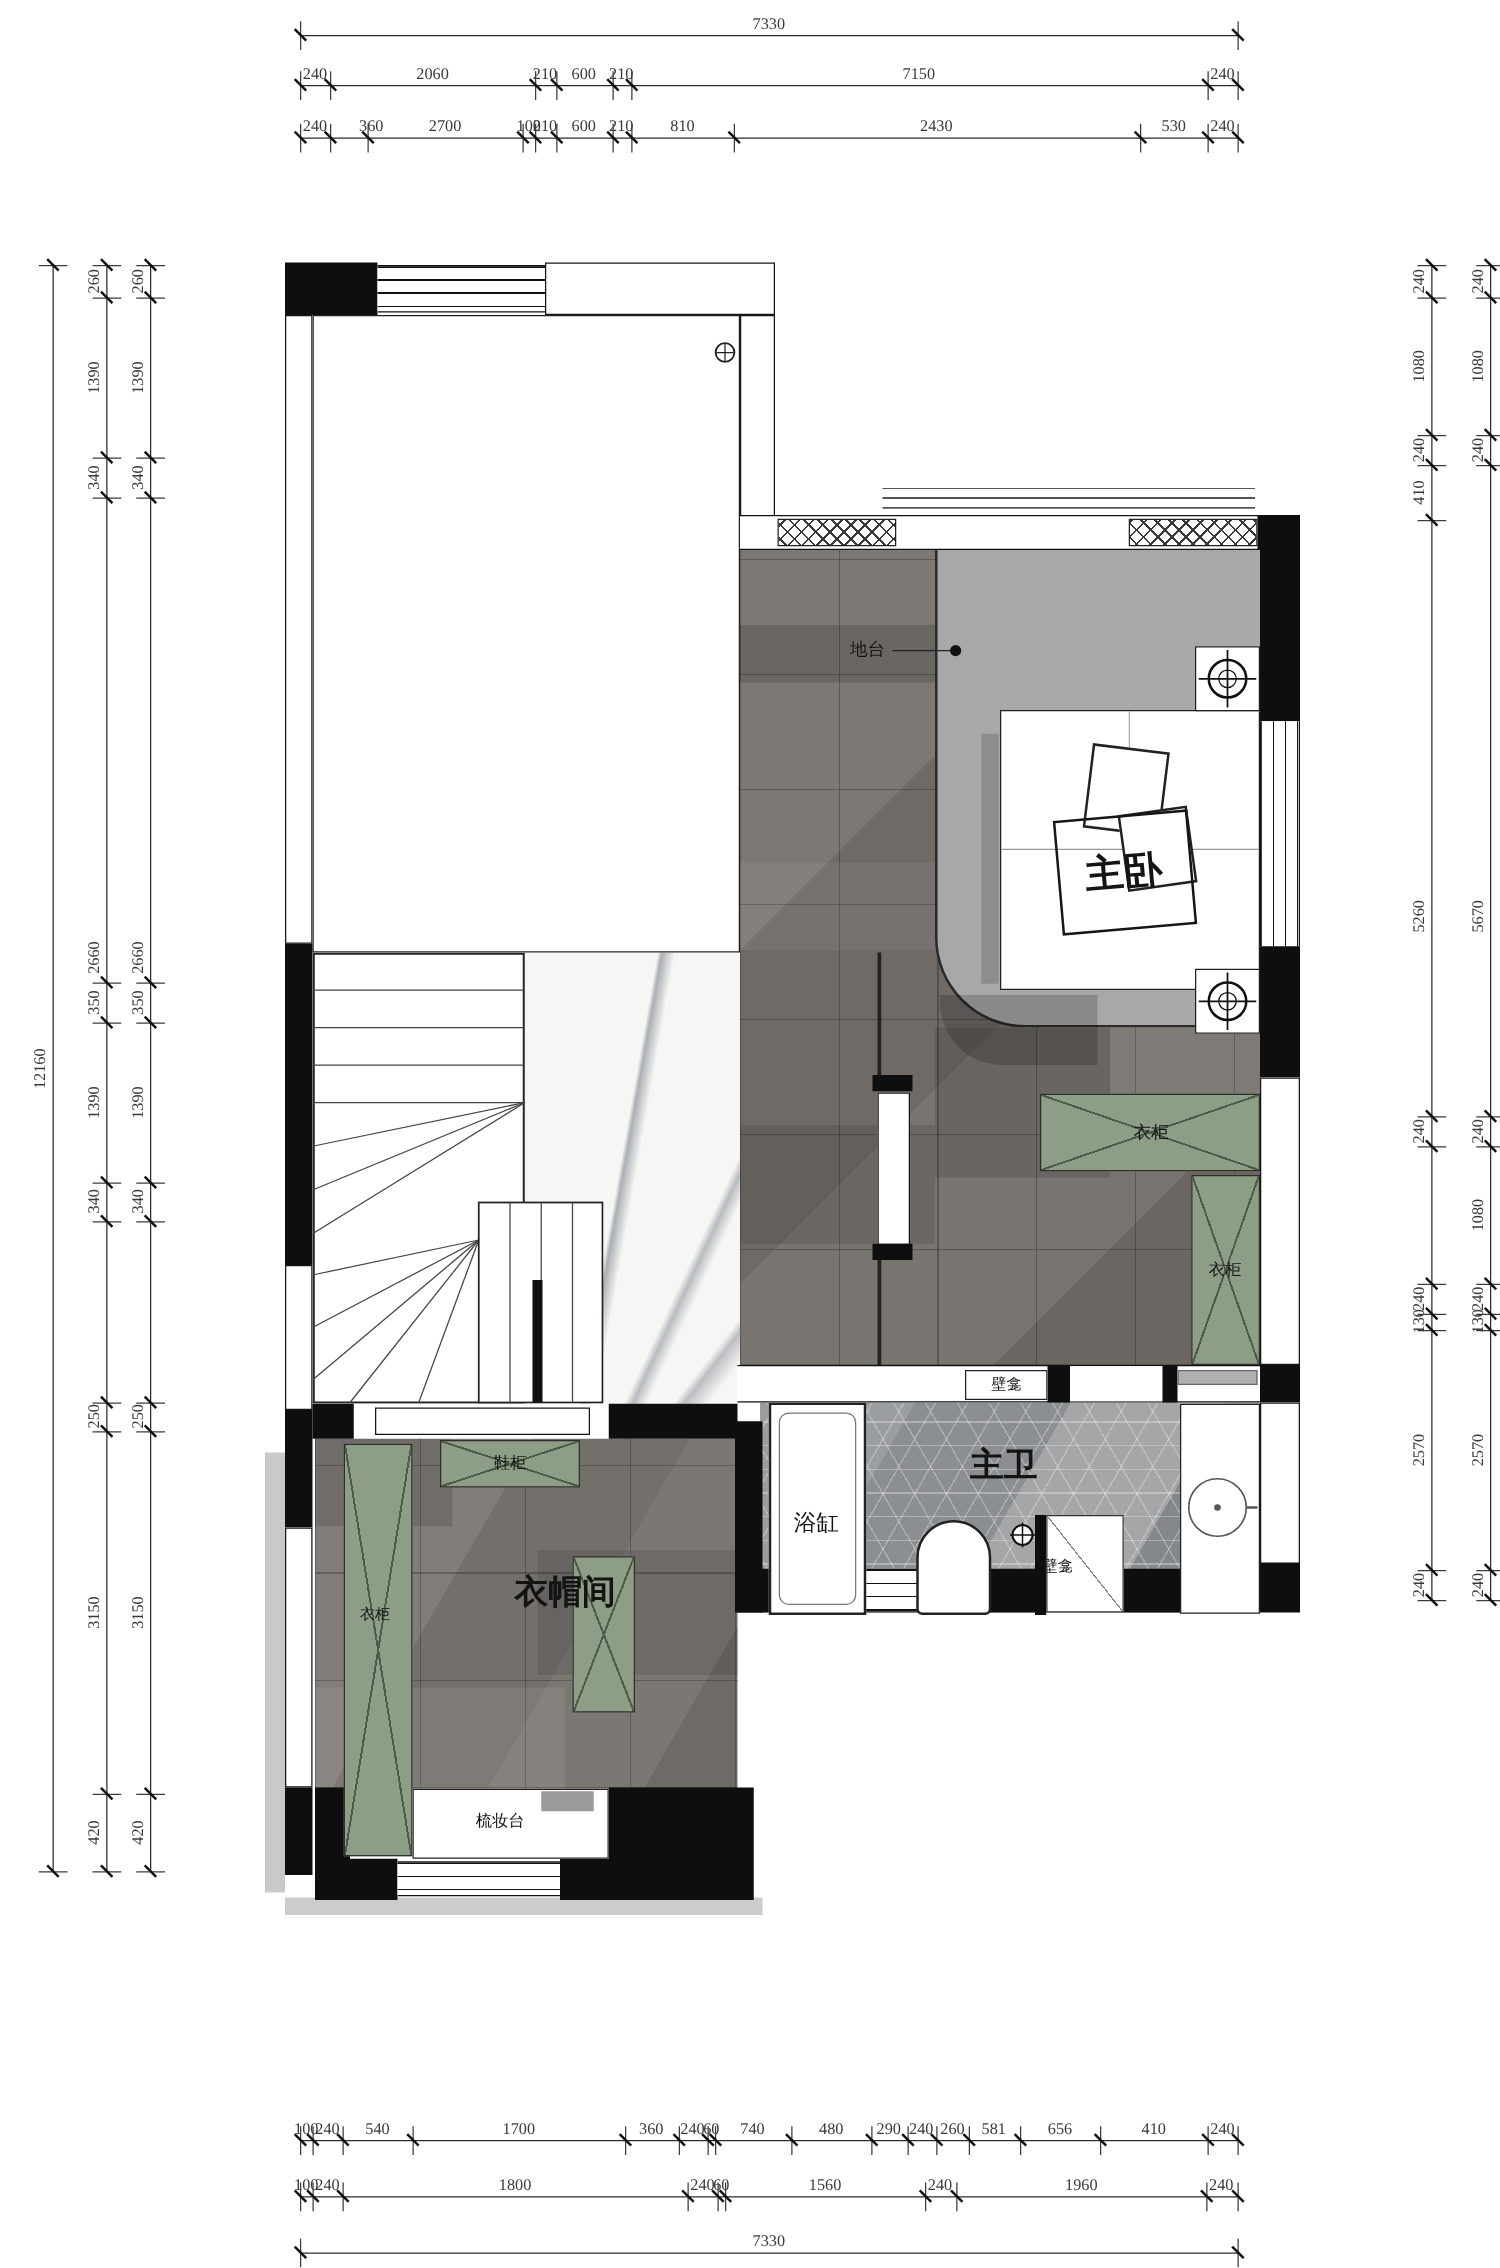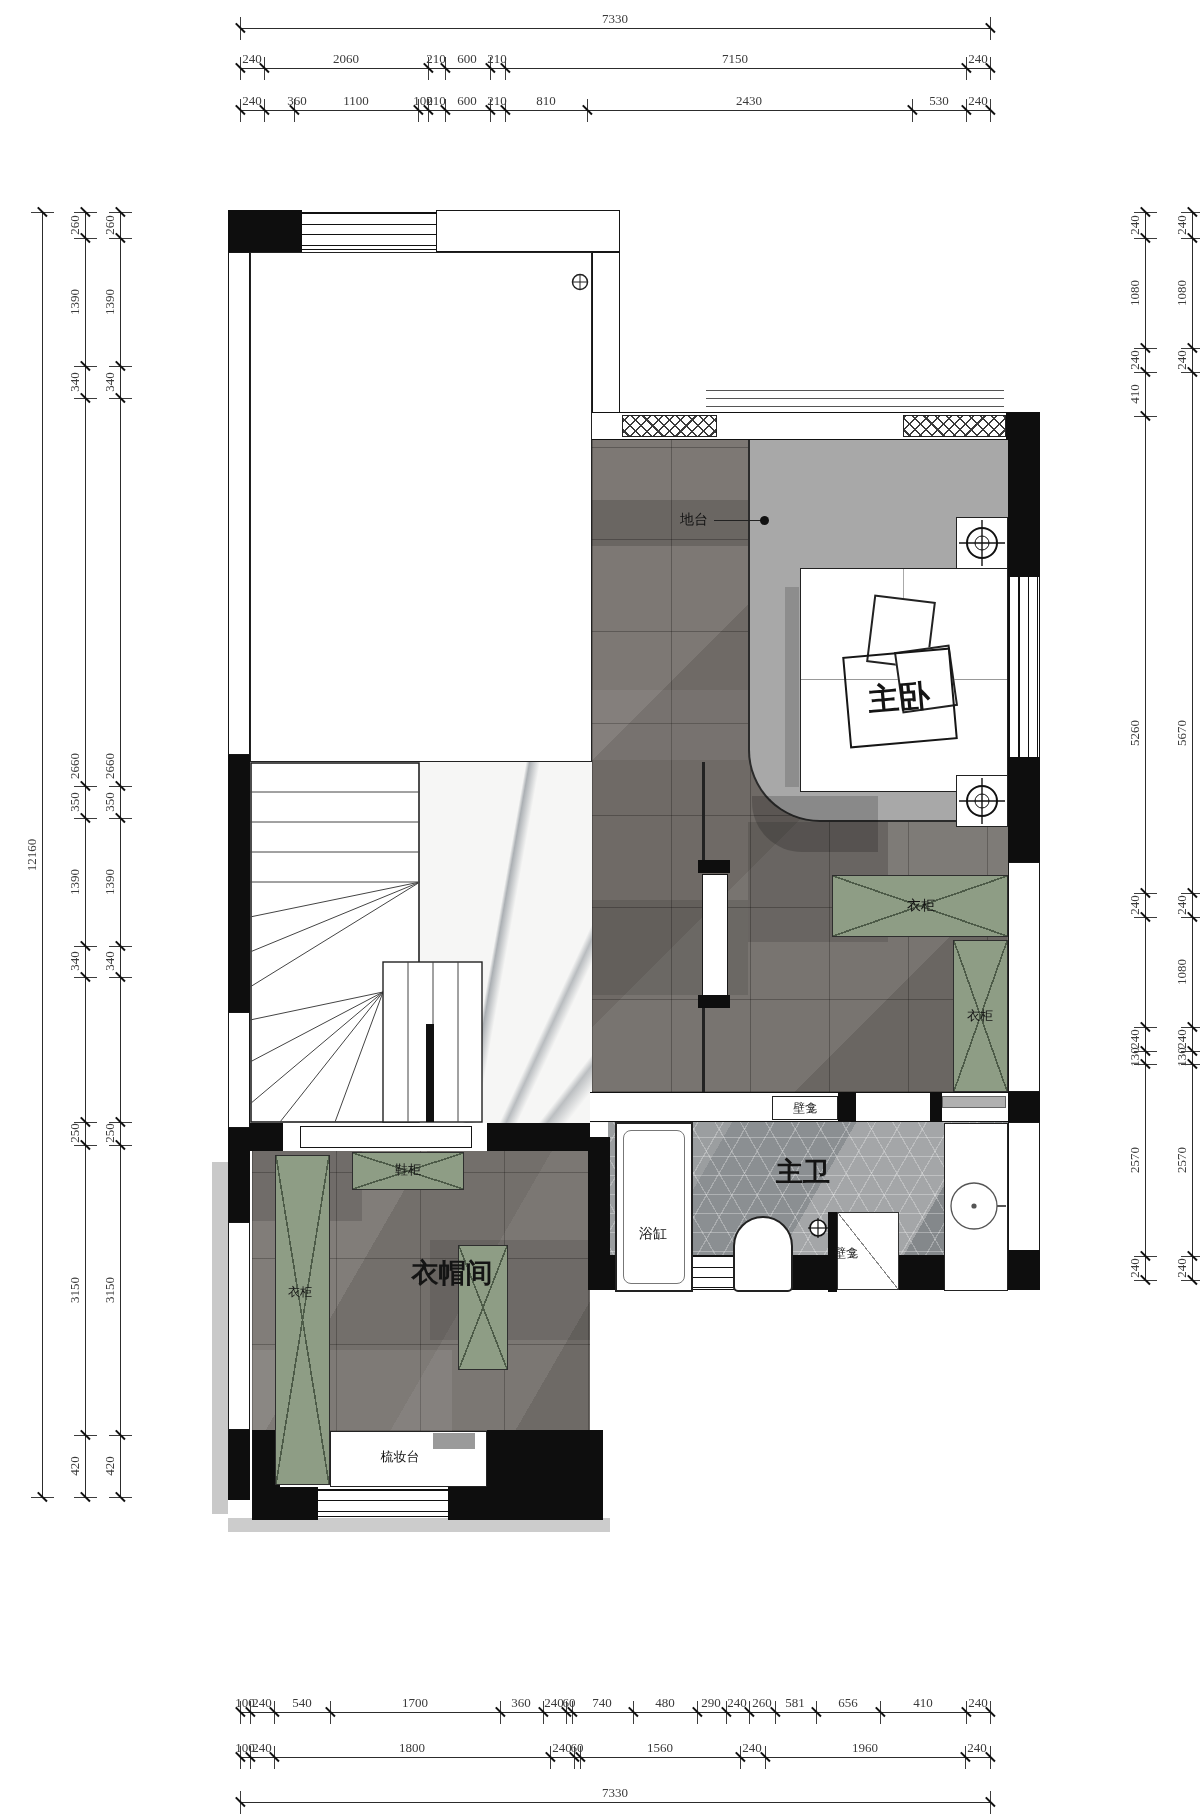--- a/index.html
+++ b/index.html
@@ -218,21 +218,21 @@
   <div id="plan-labels">
       <div class="plan-label" style="left: 694px; top: 520px; font-size: 14px;">地台</div>
       <div class="plan-label" style="left: 899px; top: 698px; font-size: 31px; font-weight: 700; transform: translate(-50%, -50%) rotate(-5deg);">主卧</div>
       <div class="plan-label" style="left: 921px; top: 906px; font-size: 14px;">衣柜</div>
       <div class="plan-label" style="left: 980px; top: 1016px; font-size: 13px;">衣柜</div>
       <div class="plan-label" style="left: 300px; top: 1292px; font-size: 12px;">衣柜</div>
       <div class="plan-label" style="left: 408px; top: 1170px; font-size: 13px;">鞋柜</div>
       <div class="plan-label" style="left: 452px; top: 1273px; font-size: 27px; font-weight: 700;">衣帽间</div>
       <div class="plan-label" style="left: 400px; top: 1457px; font-size: 13px;">梳妆台</div>
       <div class="plan-label" style="left: 803px; top: 1172px; font-size: 27px; font-weight: 700;">主卫</div>
-      <div class="plan-label" style="left: 653px; top: 1218px; font-size: 14px; margin-top: 16px;">浴缸</div>
+      <div class="plan-label" style="left: 653px; top: 1218px; font-size: 18px;">浴缸</div>
       <div class="plan-label" style="left: 805px; top: 1108px; font-size: 12px;">壁龛</div>
       <div class="plan-label" style="left: 846px; top: 1253px; font-size: 12px;">壁龛</div>
     </div>
   <div id="dims">
       <div class="dim-line" style="left: 240px; top: 28px; width: 750px; height: 1.2px;"></div>
       <div class="dim-ext" style="left: 240px; top: 17px; width: 1px; height: 23px;"></div>
       <div class="dim-slash" style="left: 233.5px; top: 27.2px; transform: rotate(45deg);"></div>
       <div class="dim-ext" style="left: 990px; top: 17px; width: 1px; height: 23px;"></div>
       <div class="dim-slash" style="left: 983.5px; top: 27.2px; transform: rotate(45deg);"></div>
       <div class="dim-label" style="left: 615px; top: 11px; transform: translate(-50%, 0px);">7330</div>
@@ -280,21 +280,21 @@
       <div class="dim-ext" style="left: 587px; top: 99px; width: 1px; height: 23px;"></div>
       <div class="dim-slash" style="left: 580.5px; top: 109.2px; transform: rotate(45deg);"></div>
       <div class="dim-ext" style="left: 912px; top: 99px; width: 1px; height: 23px;"></div>
       <div class="dim-slash" style="left: 905.5px; top: 109.2px; transform: rotate(45deg);"></div>
       <div class="dim-ext" style="left: 966px; top: 99px; width: 1px; height: 23px;"></div>
       <div class="dim-slash" style="left: 959.5px; top: 109.2px; transform: rotate(45deg);"></div>
       <div class="dim-ext" style="left: 990px; top: 99px; width: 1px; height: 23px;"></div>
       <div class="dim-slash" style="left: 983.5px; top: 109.2px; transform: rotate(45deg);"></div>
       <div class="dim-label" style="left: 252px; top: 93px; transform: translate(-50%, 0px);">240</div>
       <div class="dim-label" style="left: 279px; top: 93px; transform: translate(-50%, 0px); margin-left: 18px;">360</div>
-      <div class="dim-label" style="left: 356px; top: 93px; transform: translate(-50%, 0px);">1100</div>
+      <div class="dim-label" style="left: 356px; top: 93px; transform: translate(-50%, 0px);">2700</div>
       <div class="dim-label" style="left: 423px; top: 93px; transform: translate(-50%, 0px);">100</div>
       <div class="dim-label" style="left: 436px; top: 93px; transform: translate(-50%, 0px);">210</div>
       <div class="dim-label" style="left: 467px; top: 93px; transform: translate(-50%, 0px);">600</div>
       <div class="dim-label" style="left: 497px; top: 93px; transform: translate(-50%, 0px);">210</div>
       <div class="dim-label" style="left: 546px; top: 93px; transform: translate(-50%, 0px);">810</div>
       <div class="dim-label" style="left: 749px; top: 93px; transform: translate(-50%, 0px);">2430</div>
       <div class="dim-label" style="left: 939px; top: 93px; transform: translate(-50%, 0px);">530</div>
       <div class="dim-label" style="left: 978px; top: 93px; transform: translate(-50%, 0px);">240</div>
       <div class="dim-line" style="left: 240px; top: 1712px; width: 750px; height: 1.2px;"></div>
       <div class="dim-ext" style="left: 240px; top: 1701px; width: 1px; height: 23px;"></div>

